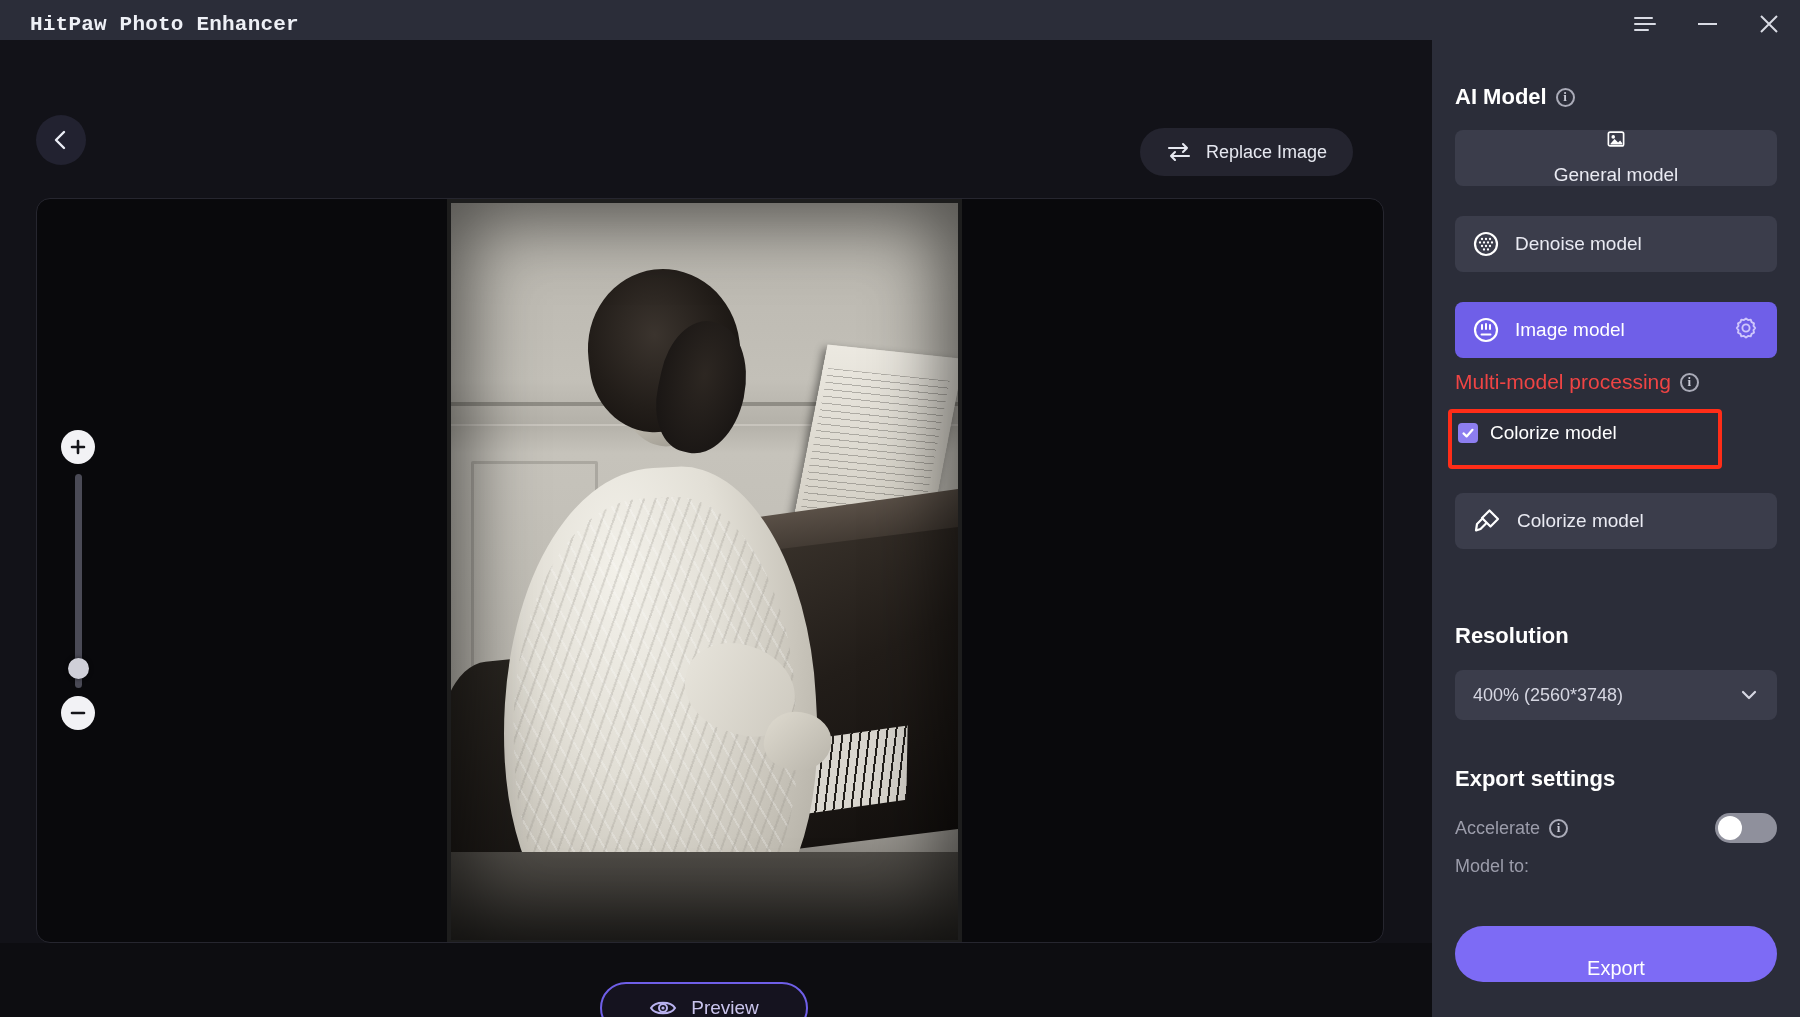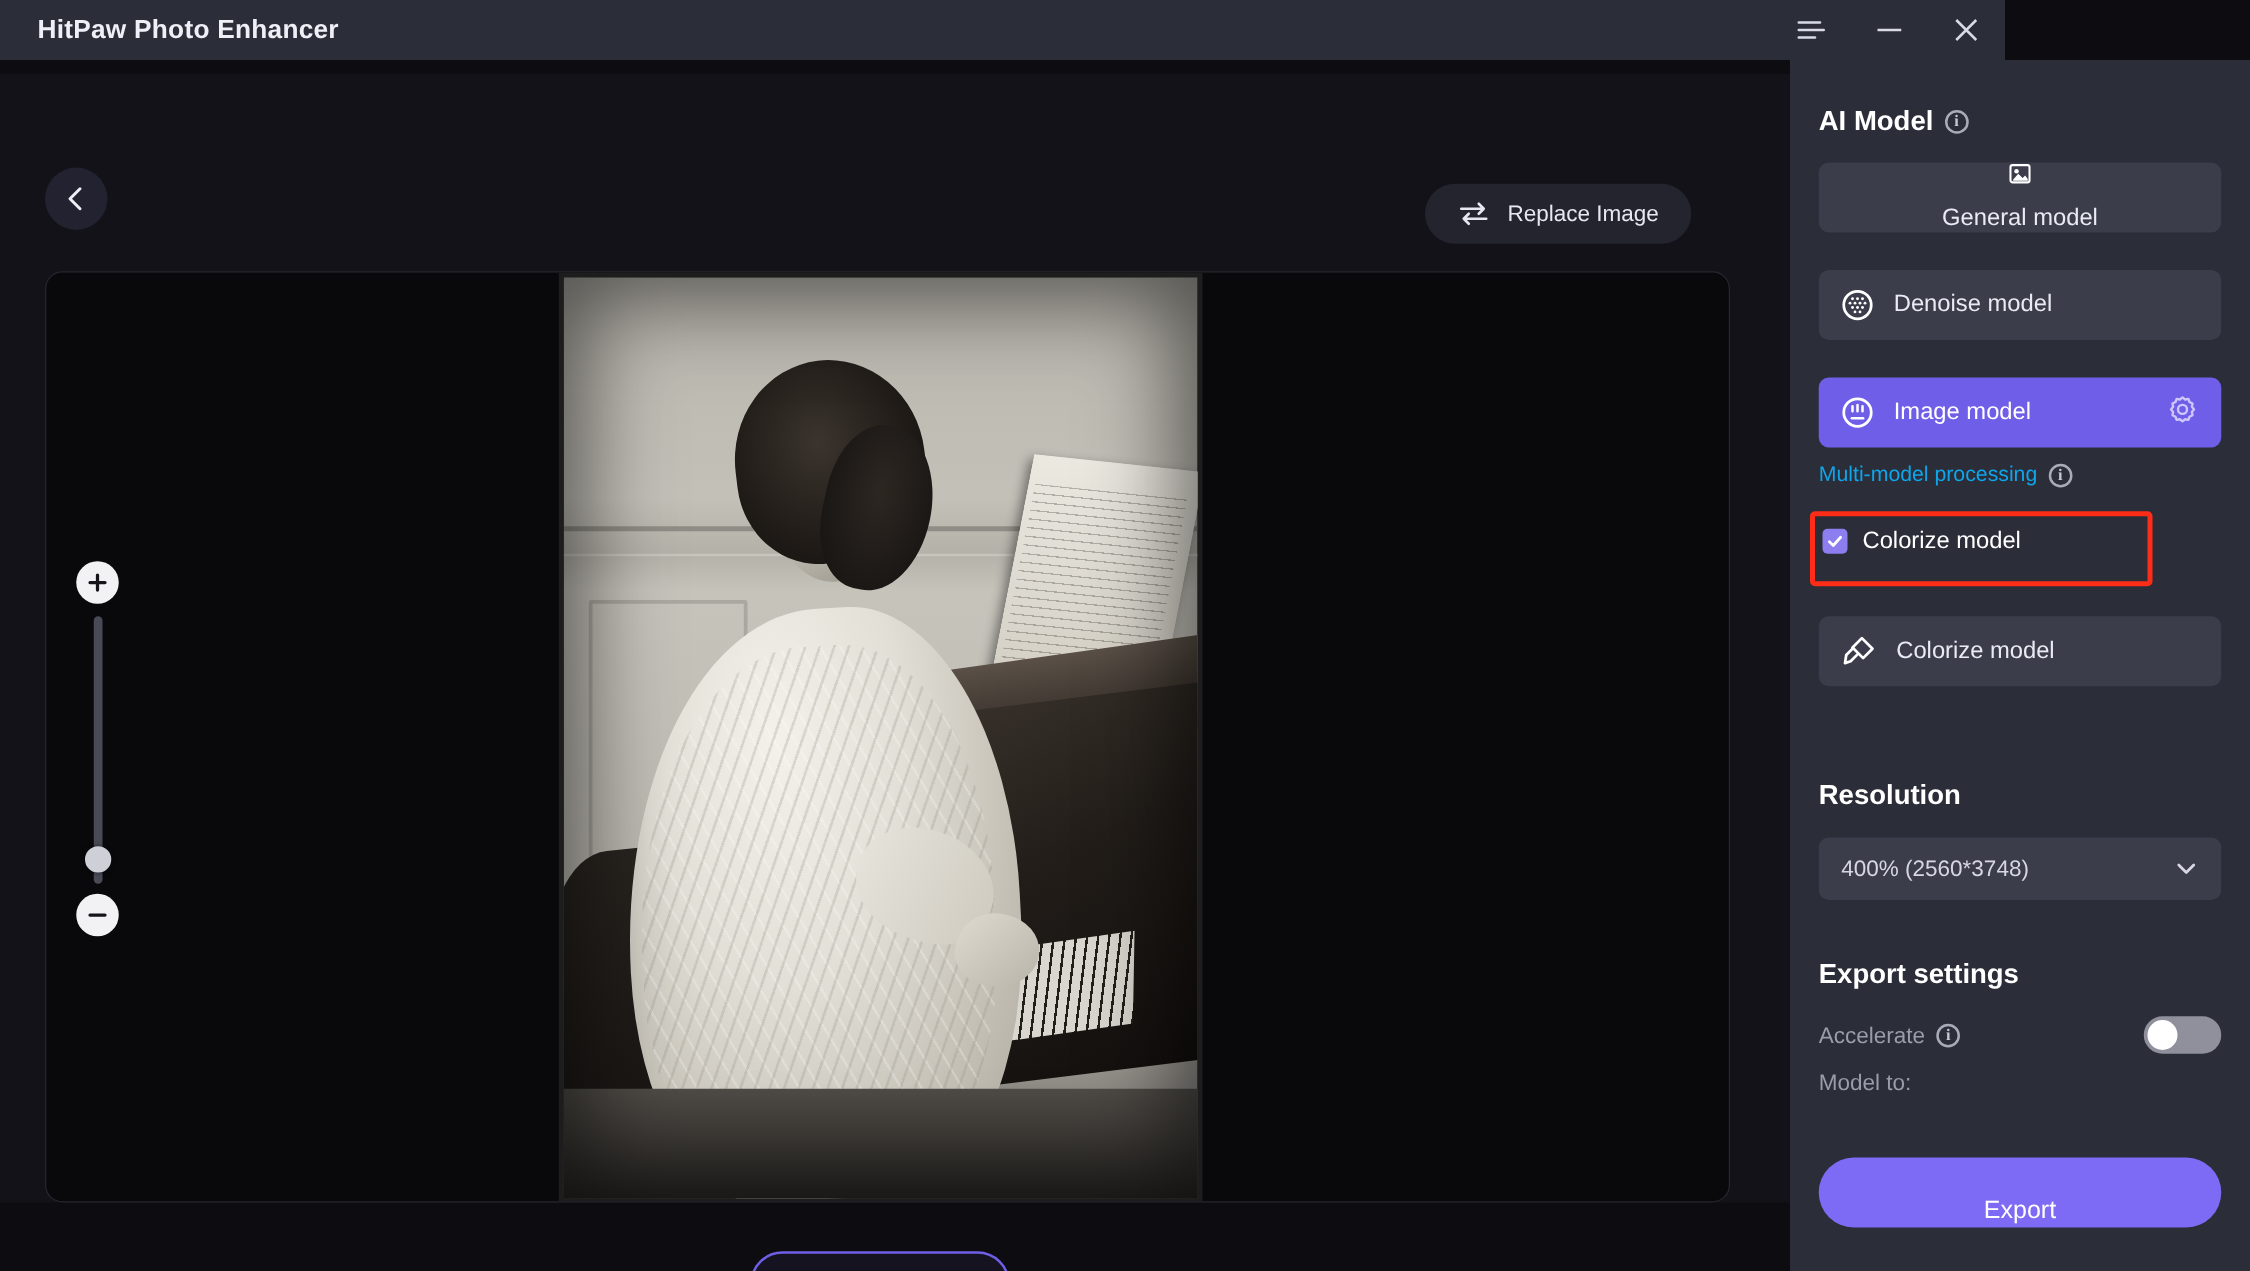--- a/index.html
+++ b/index.html
@@ -12,23 +12,23 @@
 
   #app {
     position: relative;
     width: 1800px; height: 1017px;
     background: #0d0d11;
   }
 
   
   #titlebar {
     position: absolute; left: 0; top: 0;
-    width: 1604px; height: 48px;
+    width: 1800px; height: 48px;
     background: #2b2d39;
-    display: flex; align-items: center;
+    display: flex; align-items: center; font-family: Liberation Mono, monospace;
   }
   #app-title {
     margin-left: 30px;
     font-size: 21px; font-weight: bold;
     color: #eef0f6;
     letter-spacing: .2px;
   }
   #win-controls {
     position: absolute; right: 0; top: 0;
     height: 48px; display: flex; align-items: center;
@@ -40,21 +40,21 @@
   }
   .ham { display: flex; flex-direction: column; gap: 4px; align-items: flex-start; }
   .ham i { display: block; height: 2px; background: #d9dbe4; border-radius: 1px; }
   .ham i:nth-child(1) { width: 19px; }
   .ham i:nth-child(2) { width: 22px; }
   .ham i:nth-child(3) { width: 15px; }
   .min-line { width: 19px; height: 2px; background: #d9dbe4; }
 
   
   #workspace {
-    position: absolute; left: 0; top: 59px;
+    position: absolute; left: 0; top: 40px;
     width: 1432px; height: 903px;
     background: #121218;
   }
 
   #back-button {
     position: absolute; left: 36px; top: 75px;
     width: 50px; height: 50px; border-radius: 50%;
     background: #222230;
     display: flex; align-items: center; justify-content: center;
     cursor: pointer;
@@ -269,21 +269,21 @@
   #face-gear-icon {
     position: absolute; right: 18px; top: 50%;
     transform: translateY(-50%);
     cursor: pointer;
   }
 
   #multi-model-row {
     position: absolute; left: 23px; top: 322px;
     display: flex; align-items: center; gap: 9px;
   }
-  #multi-model-label { font-size: 17px; color: #0ea5e9; }
+  #multi-model-label { font-size: 21px; color: #ef4444; }
 
   #colorize-checkbox-row {
     position: absolute; left: 26px; top: 374px;
     display: flex; align-items: center; gap: 12px;
     cursor: pointer;
   }
   #colorize-checkbox {
     width: 20px; height: 20px; border-radius: 4px;
     background: #8d7ef0;
     display: flex; align-items: center; justify-content: center;

